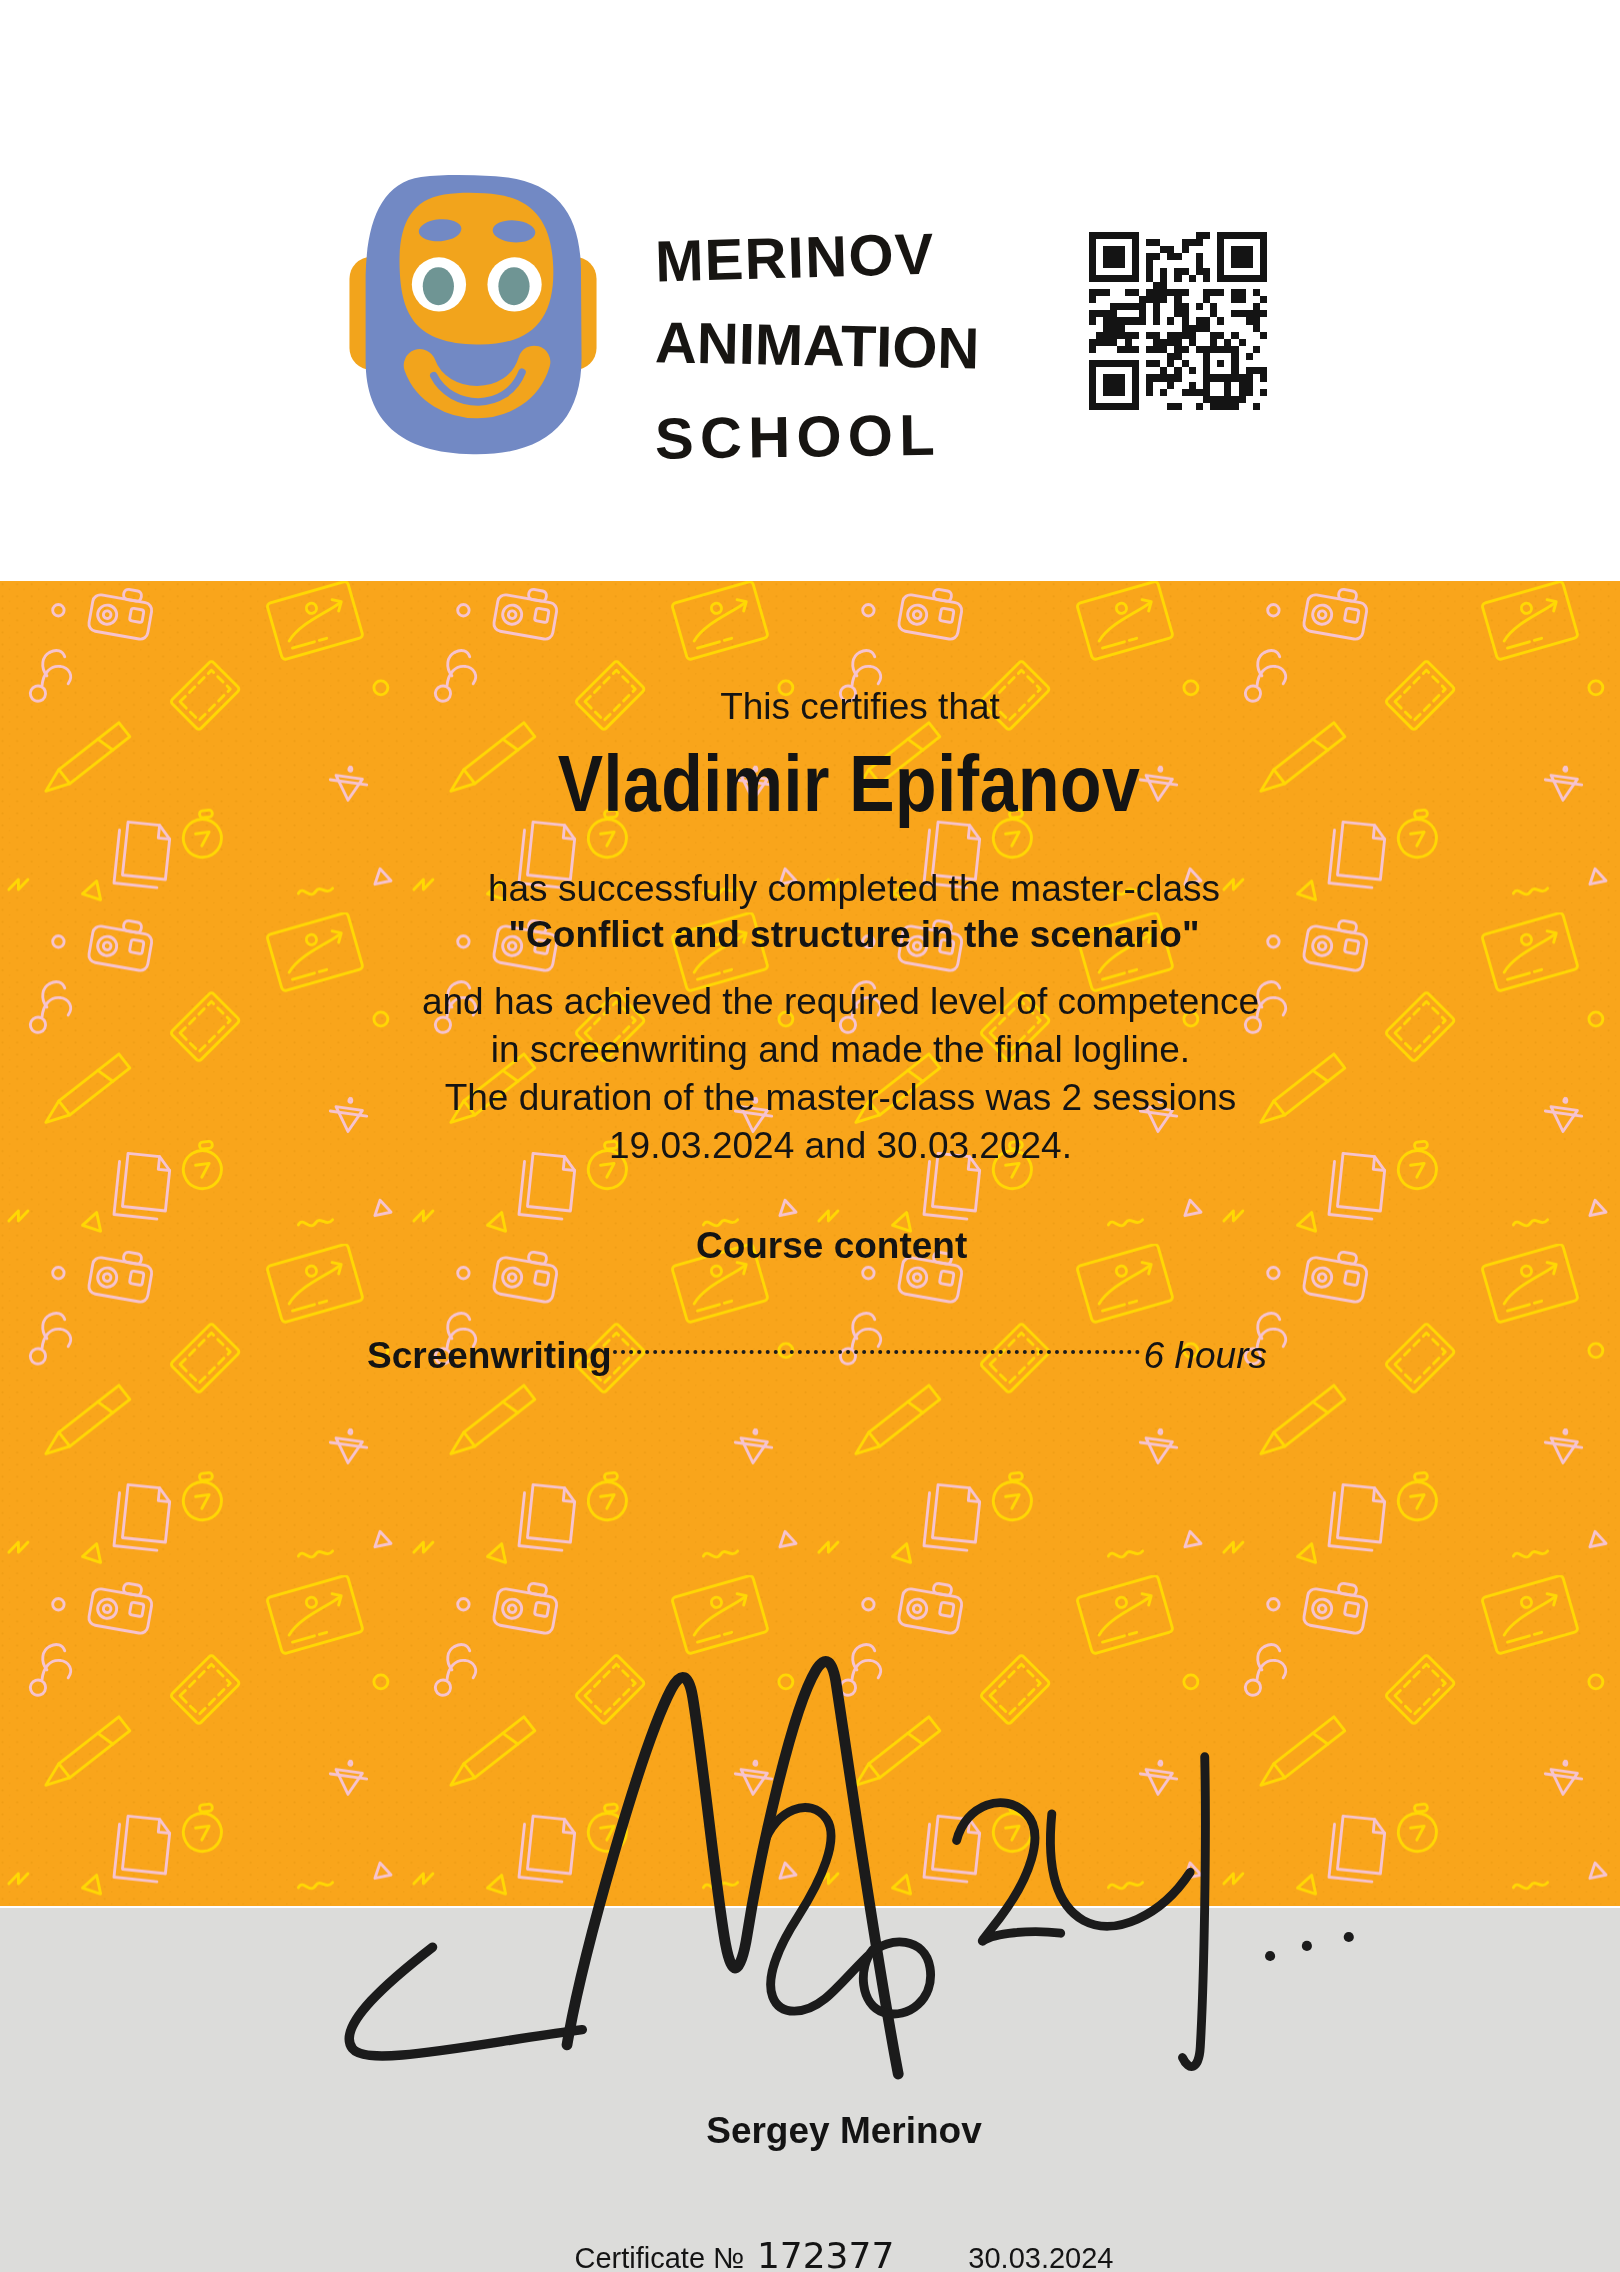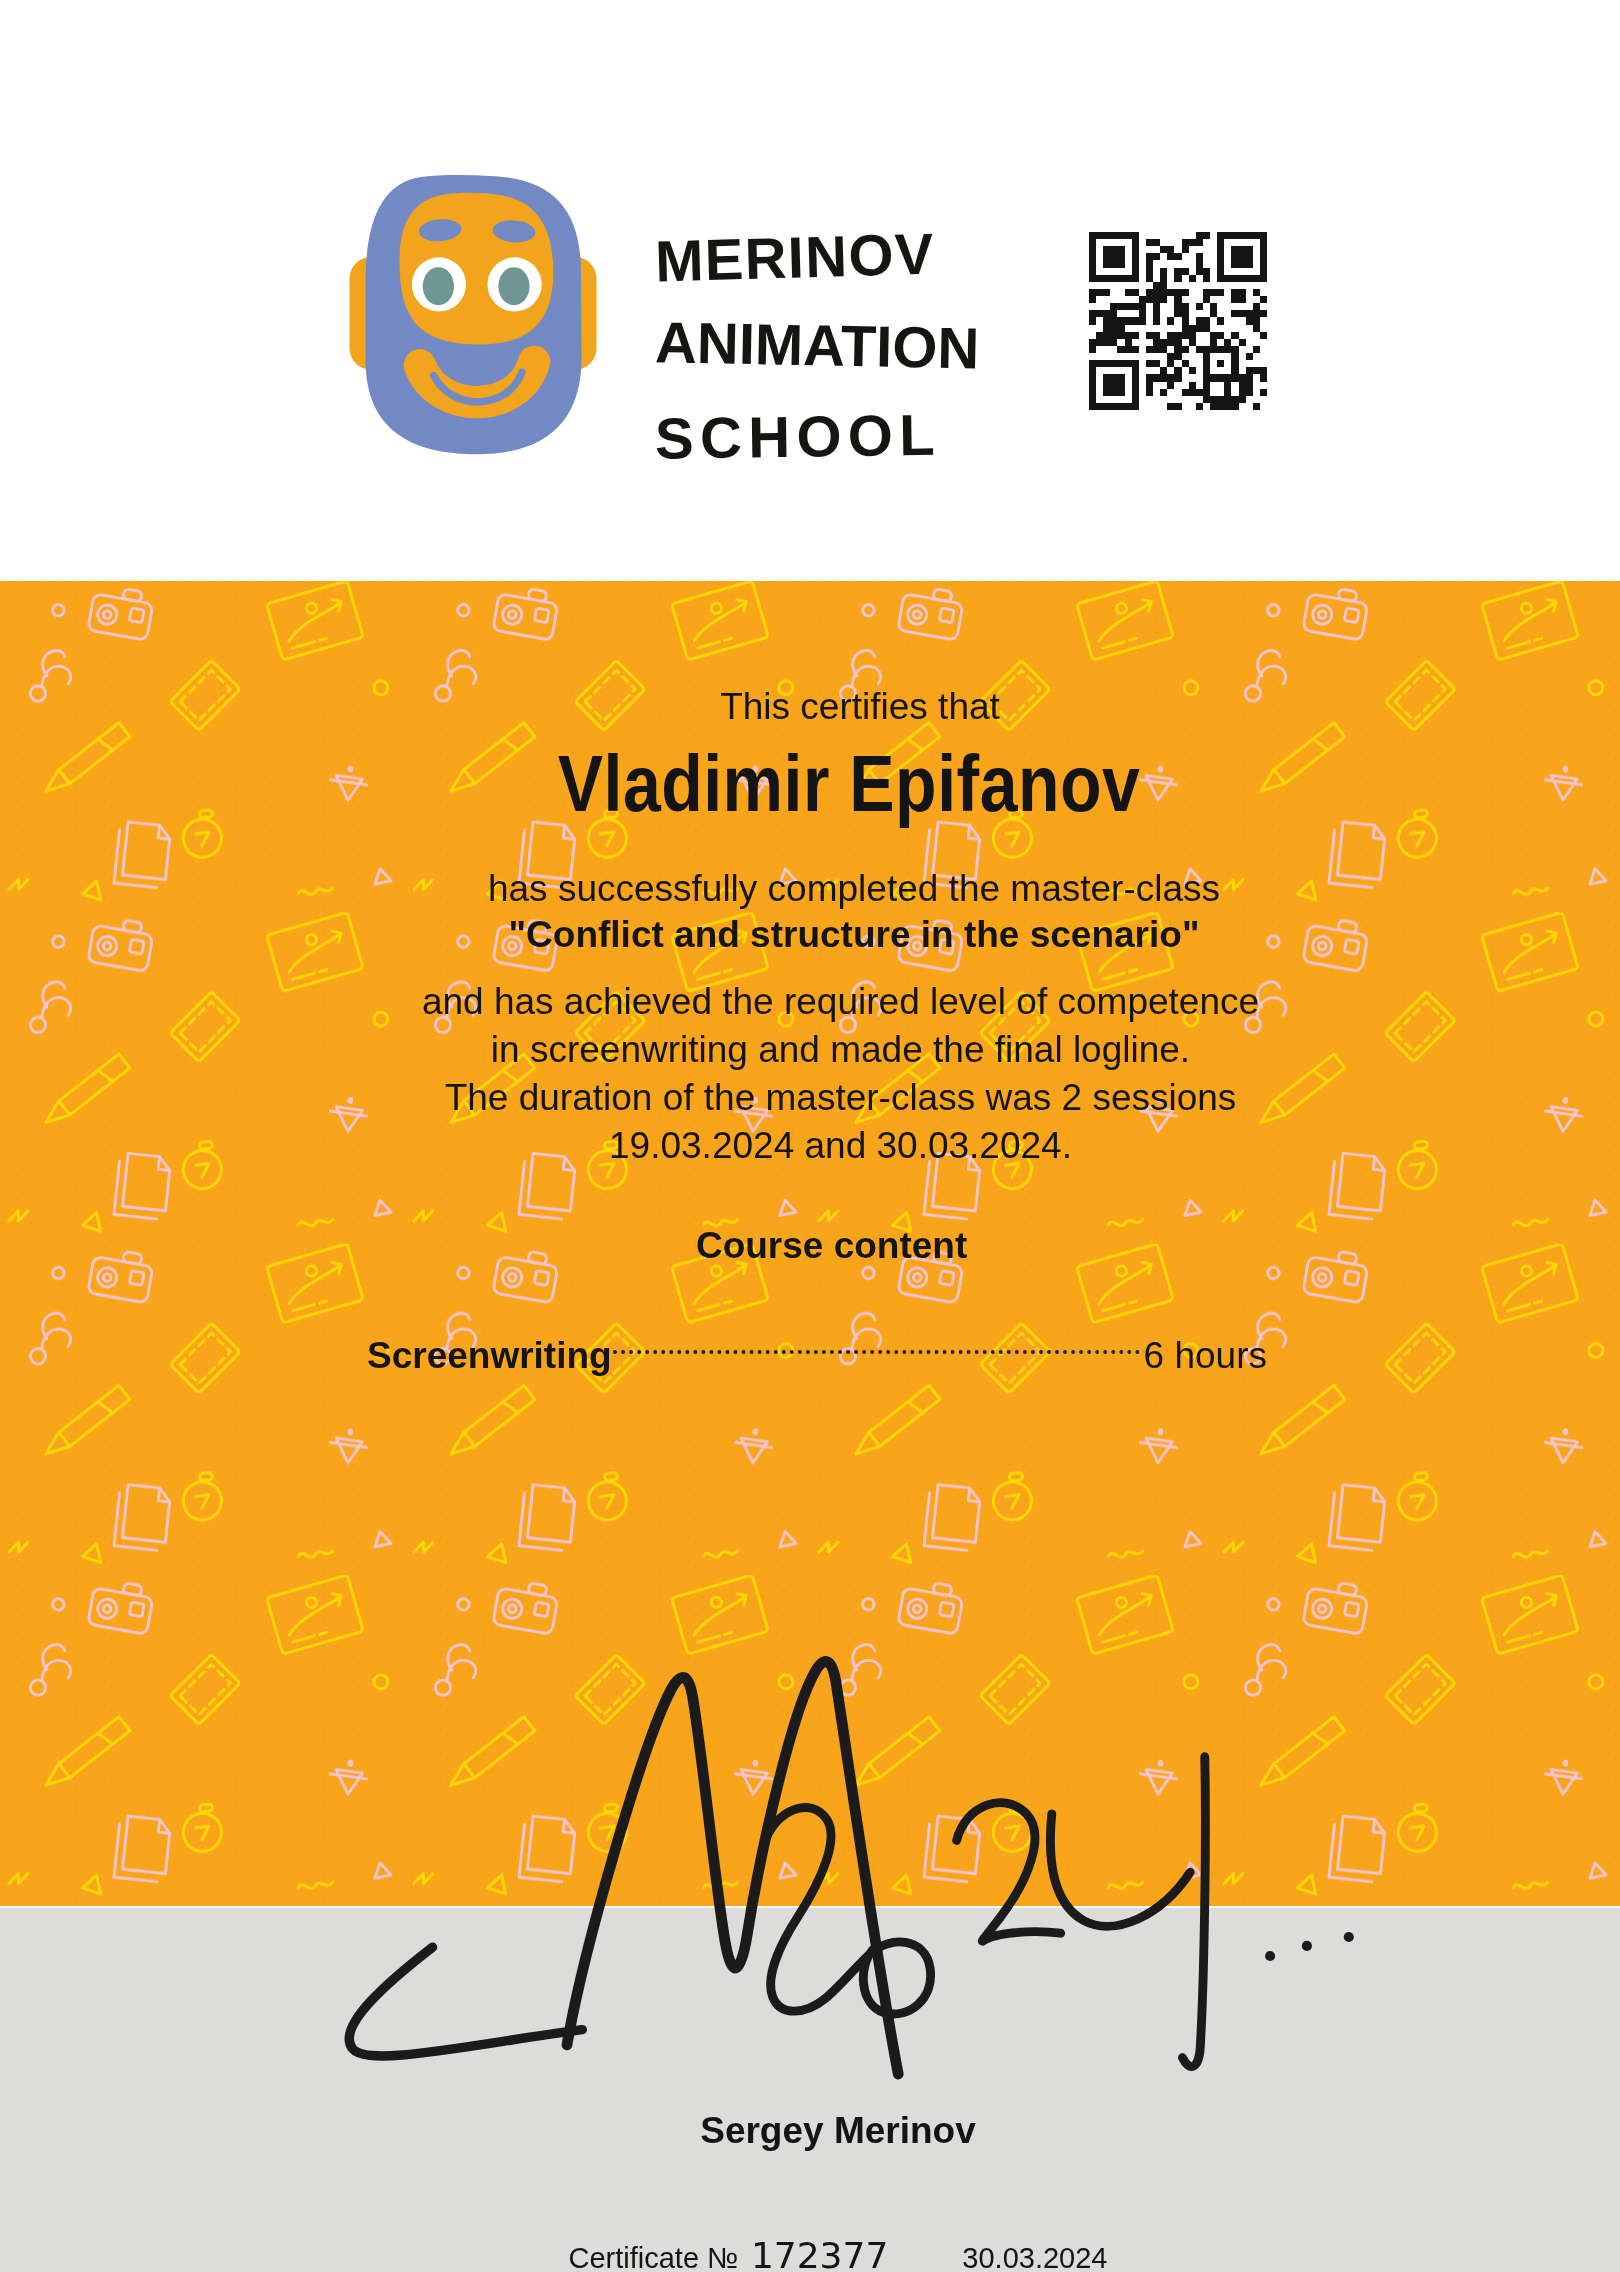--- a/index.html
+++ b/index.html
@@ -39,27 +39,27 @@
   .course-title{ top:333px;  font-size:37px; font-weight:700; transform:translateX(44px); }
   .details     { top:397px;  font-size:37px; line-height:48px; white-space:pre-line;
                  transform:translateX(30.5px); }
   .content-heading { top:644px; font-size:37px; font-weight:700; transform:translateX(21.6px); }
   .course-row {
     position:absolute; top:754px; left:367px; right:353px; z-index:2;
     display:flex; align-items:center; font-size:37px;
   }
   .course-subject { font-weight:700; }
   .leader { flex:1; border-bottom:4.4px dotted #1c1c1c; margin:0 3.8px 8.3px 1.3px; }
-  .course-hours { font-weight:400; }
+  .course-hours { font-weight:400;font-style:italic; }
 
   
   .signature { position:absolute; left:317px; top:1650px; z-index:5; pointer-events:none; }
 
   
-  .footer { position:absolute; left:0; top:1908px; width:1620px; height:365px; background:#DCDCDA; }
+  .footer { position:absolute; left:0; top:1908px; width:1620px; height:365px; background:#DCDCDA;padding-left:6px; }
   .signer {
     position:absolute; top:202px; width:100%; text-align:center;
     font-size:37px; font-weight:700; transform:translateX(28px);
   }
   .cert-line {
     position:absolute; top:293px; width:100%;
     display:flex; justify-content:center; align-items:baseline;
     font-size:29px; transform:translateX(28px);
   }
   .cert-number { font-family:"DejaVu Sans", sans-serif; font-size:36px; margin-left:12.7px;margin-top:34px; }

